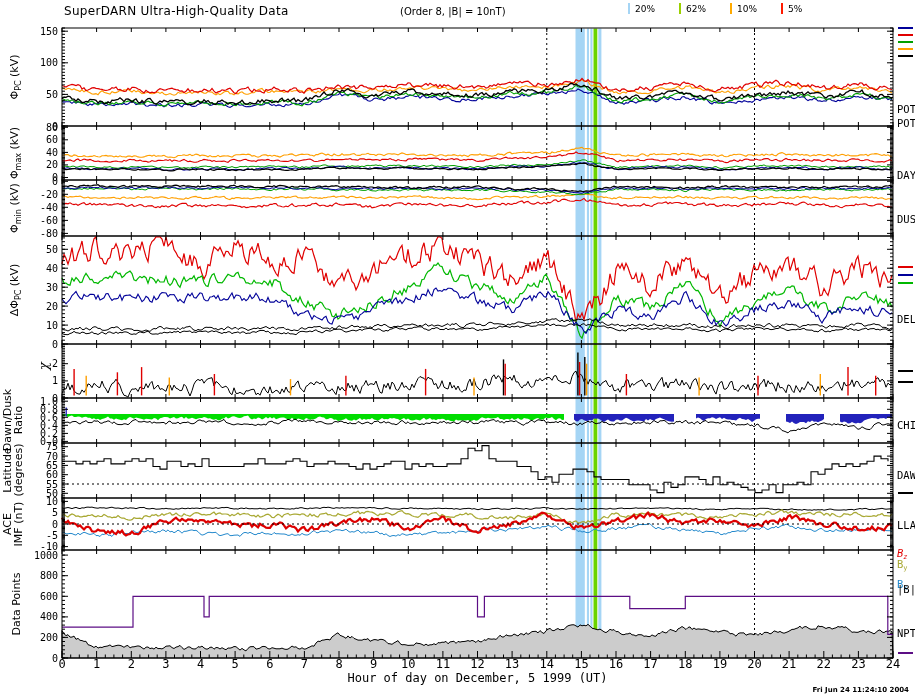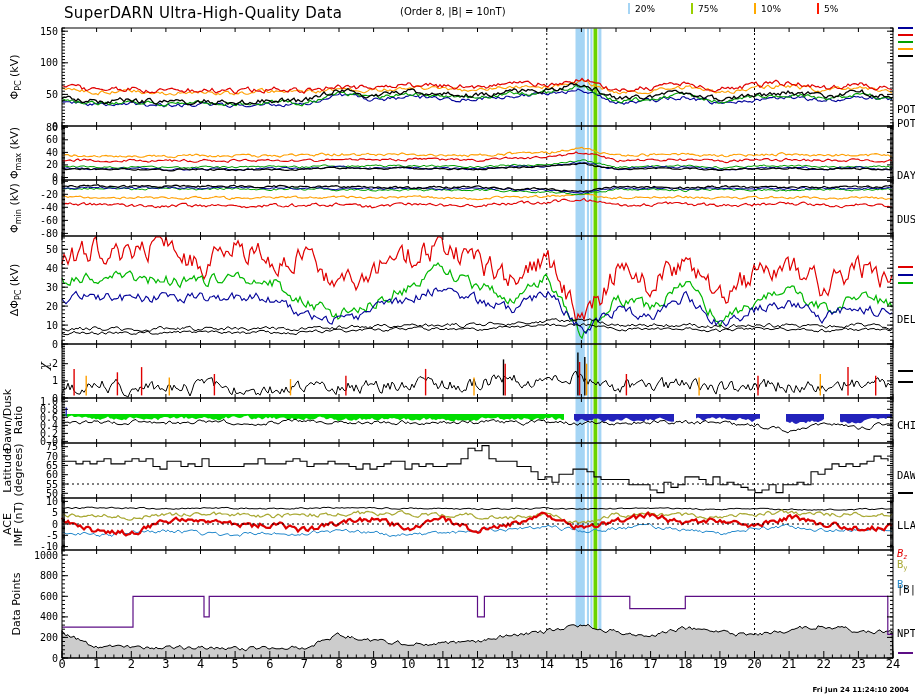--- a/index.html
+++ b/index.html
@@ -1,22 +1,22 @@
 <!DOCTYPE html>
 <html><head>
 <meta charset="utf-8">
 <style>
   html,body{margin:0;padding:0;background:#fff;}
   .root{position:relative;width:915px;height:700px;background:#fff;overflow:hidden;
         font-family:"DejaVu Sans Mono",monospace;color:#000;}
   .root svg{position:absolute;left:0;top:0;}
-  .t-title{position:absolute;left:64px;top:4px;font-size:15px;letter-spacing:.3px;
+  .t-title{position:absolute;left:64px;top:4px;font-size:12px;letter-spacing:.3px;
            font-family:"DejaVu Sans",sans-serif;white-space:nowrap;}
   .t-sub{position:absolute;left:400px;top:6px;font-size:10px;font-family:"DejaVu Sans",sans-serif;white-space:nowrap;}
-  .legend{position:absolute;left:628px;top:3px;display:flex;gap:36px;}
+  .legend{position:absolute;left:628px;top:3px;display:flex;gap:24px;}
   .leg-item{display:flex;align-items:center;gap:5px;font-size:9px;font-family:"DejaVu Sans",sans-serif;}
   .leg-tick{display:inline-block;width:2px;height:11px;background:#999;}
   .xlabel{position:absolute;left:62px;top:671px;width:831px;text-align:center;font-size:12px;white-space:nowrap;}
   .stamp{position:absolute;right:6px;top:686px;font-size:7px;font-weight:bold;
          font-family:"DejaVu Sans",sans-serif;white-space:nowrap;}
   .ylab{position:absolute;transform:translate(-50%,-50%) rotate(-90deg);font-size:11px;
         font-family:"DejaVu Sans",sans-serif;white-space:nowrap;text-align:center;line-height:11px;}
   .ylab .sub{font-size:8px;vertical-align:-3px;}
   .ylab .it{font-style:italic;font-size:13px;font-family:"DejaVu Serif",serif;}
   .rlab{position:absolute;left:897px;font-size:10.5px;white-space:nowrap;line-height:11px;}
@@ -30,21 +30,21 @@
   <div class="t-title">SuperDARN Ultra-High-Quality Data</div>
   <div class="t-sub">(Order 8, |B| = 10nT)</div>
 
   <div class="legend">
     <span class="leg-item">
         <span class="leg-tick" style="background: rgb(165, 213, 245);"></span>
         <span>20%</span>
       </span>
     <span class="leg-item">
         <span class="leg-tick" style="background: rgb(154, 208, 0);"></span>
-        <span>75%</span>
+        <span>62%</span>
       </span>
     <span class="leg-item">
         <span class="leg-tick" style="background: rgb(255, 170, 0);"></span>
         <span>10%</span>
       </span>
     <span class="leg-item">
         <span class="leg-tick" style="background: rgb(255, 26, 0);"></span>
         <span>5%</span>
       </span>
   </div>
@@ -1501,14 +1501,15 @@
       <div class="rdash" style="top: 492px; background: rgb(0, 0, 0);"></div>
       <div class="rlab" style="top: 520px;"><span>LLAT</span></div>
       <div class="rlab" style="top: 548px; color: rgb(224, 0, 0); font-style: italic;"><span>B</span><span class="sub">z</span></div>
       <div class="rlab" style="top: 559px; color: rgb(168, 168, 50);"><span>B</span><span class="sub">y</span></div>
       <div class="rlab" style="top: 571px; color: rgb(34, 136, 204); margin-top: 8px;"><span>B</span><span class="sub">x</span></div>
       <div class="rlab" style="top: 584px; color: rgb(0, 0, 0);"><span>|B|</span></div>
       <div class="rlab" style="top: 628px;"><span>NPT</span></div>
       <div class="rdash" style="top: 652px; background: rgb(92, 14, 133);"></div>
     </div>
 
+  <div class="xlabel">Hour of day on December, 5 1999 (UT)</div>
   <div class="stamp">Fri Jun 24 11:24:10 2004</div>
 </div>
 
 </body></html>

